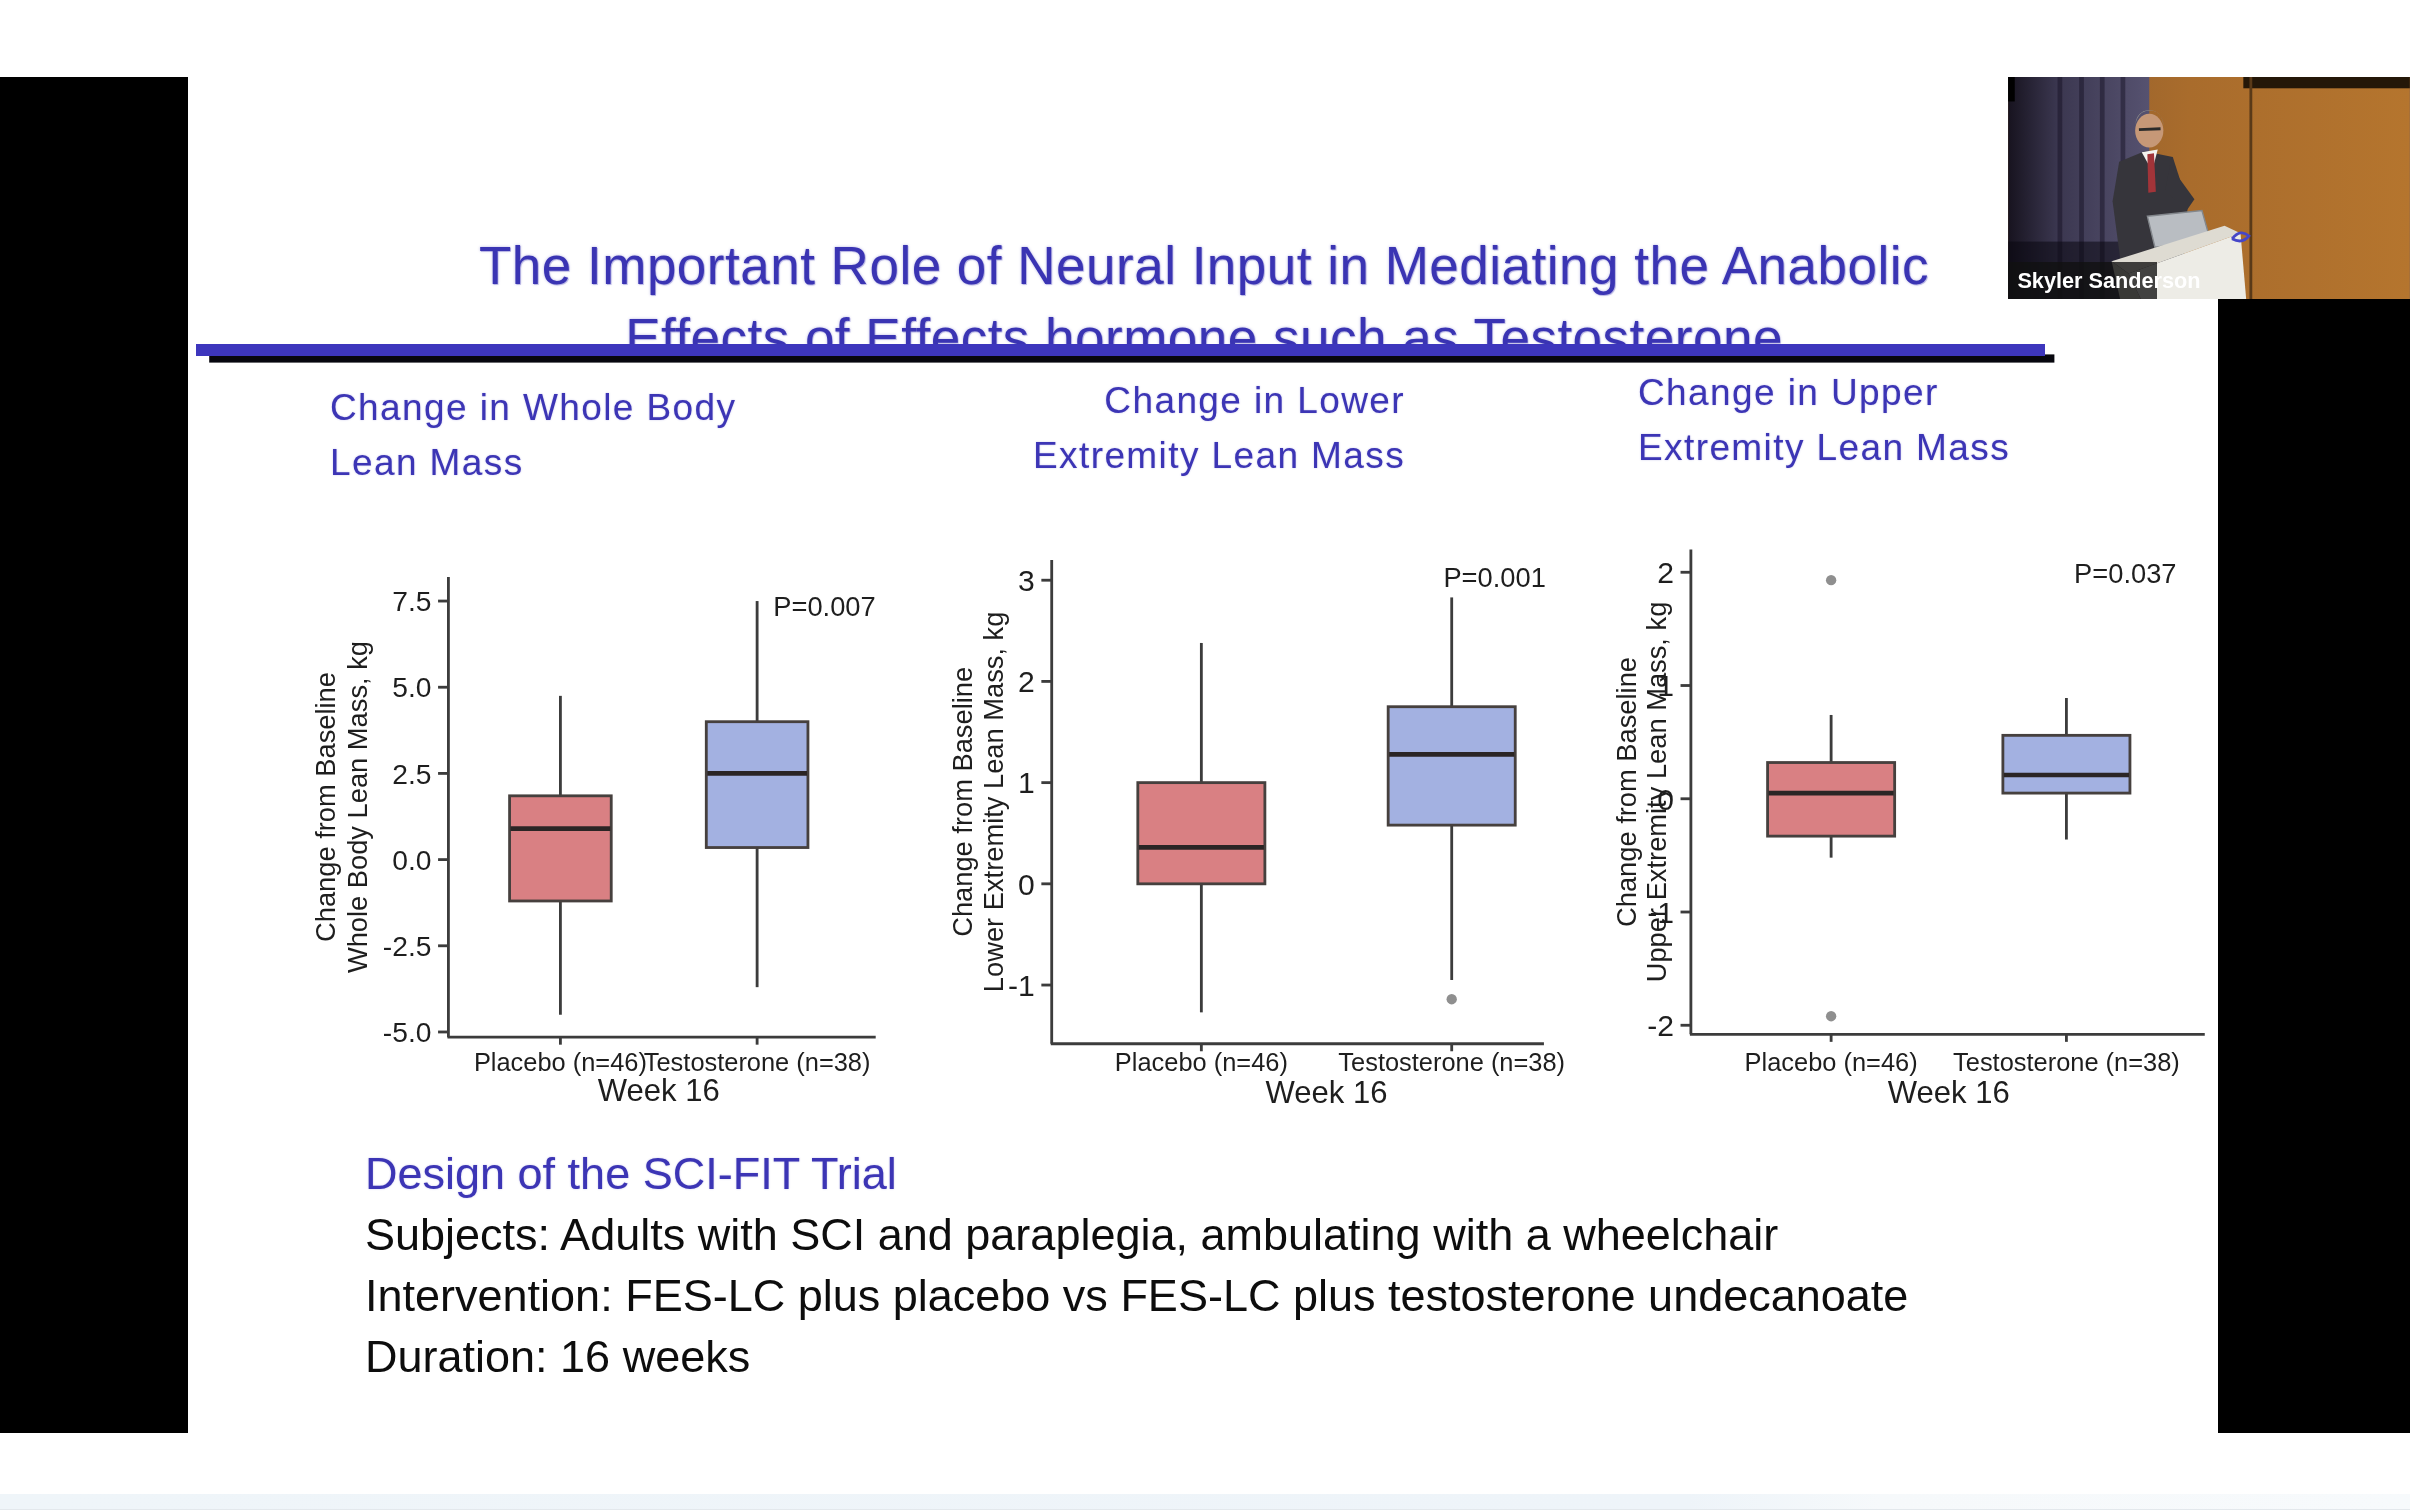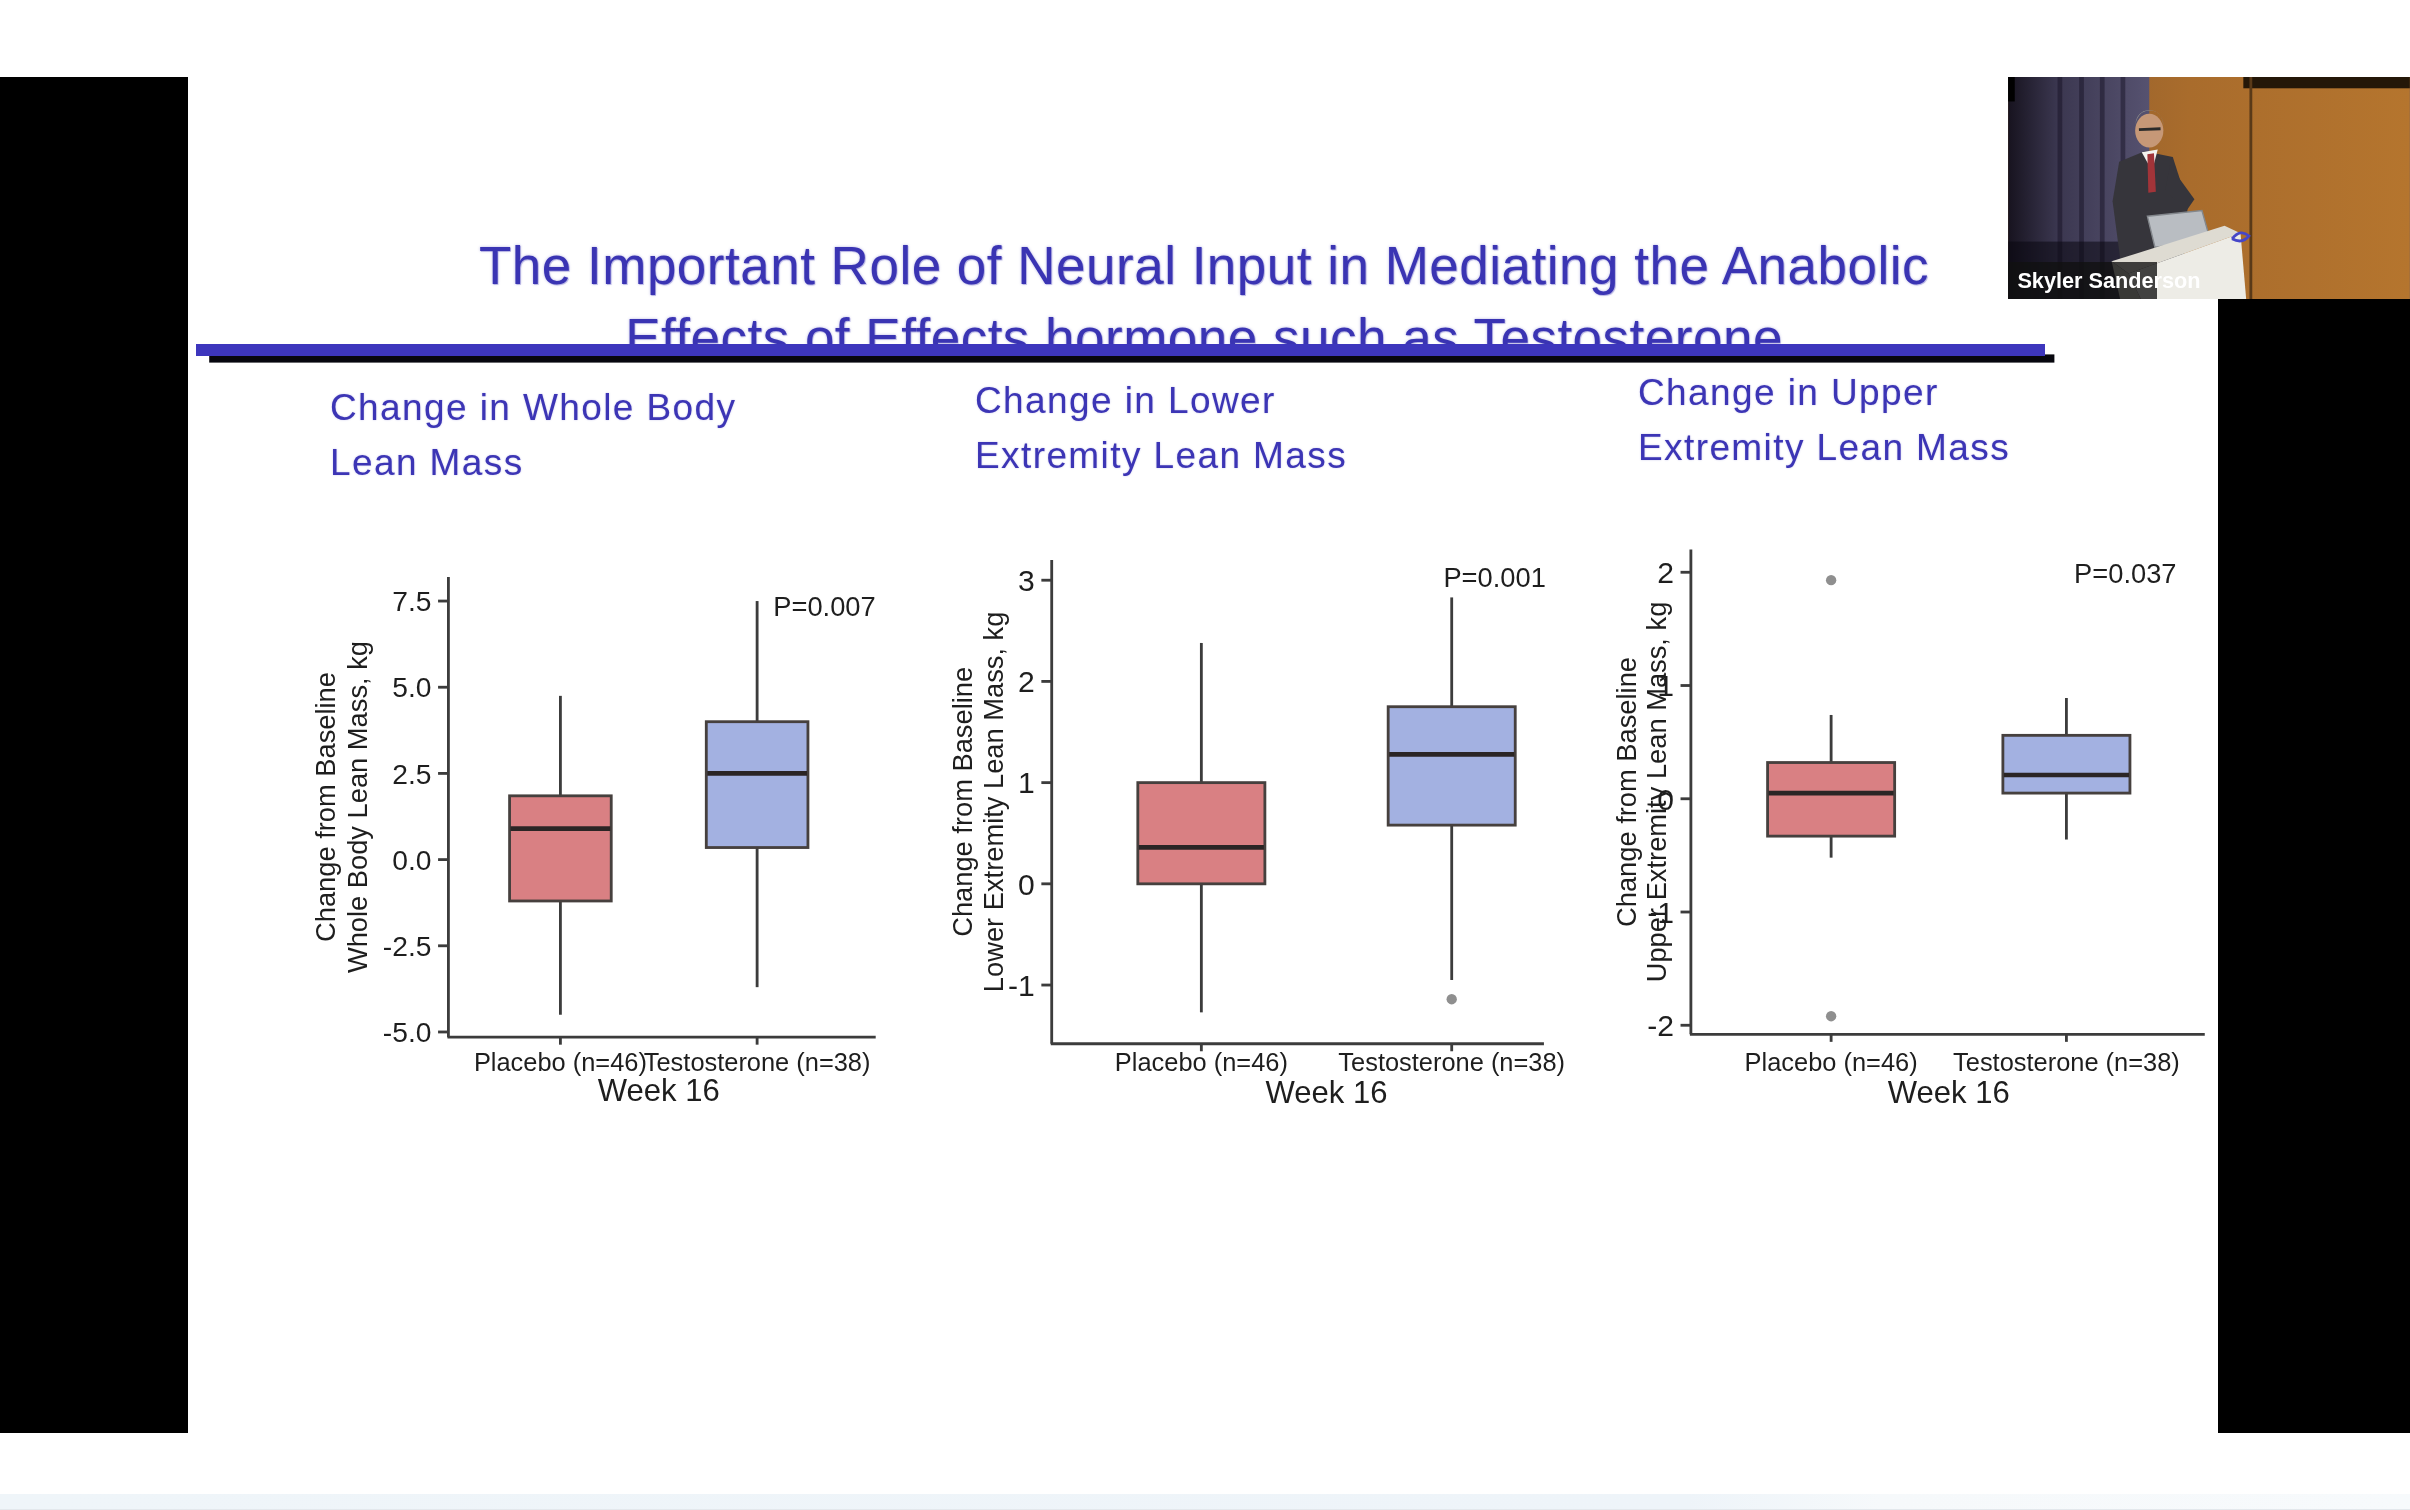--- a/index.html
+++ b/index.html
@@ -8,21 +8,21 @@
   .pillar{position:absolute;top:77px;height:1356px;background:#000000;}
   .pillar-left{left:0;width:188px;}
   .pillar-right{left:2218px;width:192px;}
   .slide-title{position:absolute;left:347px;top:194px;width:1714px;font-size:53px;line-height:72px;
     color:#3a34b3;font-weight:400;letter-spacing:0.5px;text-shadow:0 0 2.8px rgba(58,52,179,0.38),0.9px 0.9px 0 rgba(58,52,179,0.25);text-align:center;}
   .title-rule{position:absolute;left:196px;top:344px;width:1849px;height:12.2px;background:#3d36bd;
     box-shadow:11.3px 8.5px 0 -1.9px #07070e;}
   .chart-title{position:absolute;font-size:37px;line-height:55px;letter-spacing:1.4px;color:#3c35b5;
     text-shadow:0 0 1.9px rgba(60,53,181,0.3);}
   .ct0{left:330px;top:380px;}
-  .ct1{left:975px;top:373px;}
+  .ct1{left:1033px;top:373px;text-align:right;}
   .ct2{left:1638px;top:365px;}
   .boxchart{position:absolute;}
   .c0{left:311px;top:527px;width:640px;height:593px;}
   .c1{left:951px;top:527px;width:640px;height:593px;}
   .c2{left:1593px;top:527px;width:640px;height:593px;}
   svg text{font-family:"Liberation Sans",sans-serif;fill:#1e1e1e;}
   .design{position:absolute;left:365px;top:1143px;width:1789px;}
   .design-heading{font-size:45px;line-height:61px;color:#3c35b5;text-shadow:0 0 1.9px rgba(60,53,181,0.3);}
   .design-line{font-size:45px;line-height:61px;color:#0d0d0d;}
   .video-thumb{position:absolute;left:2008px;top:77px;width:402px;height:222px;background:#5a5670;overflow:hidden;}
@@ -137,20 +137,26 @@
       <rect x="435.5" y="221.33644859813083" width="135" height="61.36682242990659" fill="#a3b1e1" stroke="#46403e" stroke-width="3"></rect>
       <line x1="436.5" y1="263.45093457943926" x2="569.5" y2="263.45093457943926" stroke="#2b2525" stroke-width="5"></line>
       <line x1="503" y1="539" x2="503" y2="547" stroke="#3c3c3c" stroke-width="3"></line>
       <text x="503" y="578" text-anchor="middle" font-size="27">Testosterone (n=38)</text>
       <text x="378" y="612" text-anchor="middle" font-size="33">Week 16</text>
       <text x="620" y="60" text-anchor="end" font-size="29" fill="#111111">P=0.037</text>
       <text transform="translate(46,281.5) rotate(-90)" text-anchor="middle" font-size="29">Change from Baseline</text>
       <text transform="translate(78,281.5) rotate(-90)" text-anchor="middle" font-size="29">Upper Extremity Lean Mass, kg</text>
     </svg>
 
+  <div class="design">
+    <div class="design-heading">Design of the SCI-FIT Trial</div>
+    <div class="design-line">Subjects: Adults with SCI and paraplegia, ambulating with a wheelchair</div>
+    <div class="design-line">Intervention: FES-LC plus placebo vs FES-LC plus testosterone undecanoate</div>
+    <div class="design-line">Duration: 16 weeks</div>
+  </div>
 
   <div class="video-thumb">
     <svg viewBox="0 0 427 236" width="402" height="222">
       <defs>
         <linearGradient id="curtainG" x1="0" y1="0" x2="1" y2="0">
           <stop offset="0" stop-color="#17131f"></stop>
             <stop offset="0.35" stop-color="#3b3750"></stop>
             <stop offset="1" stop-color="#565270"></stop>
         </linearGradient>
         <linearGradient id="woodG" x1="0" y1="0" x2="1" y2="0">

